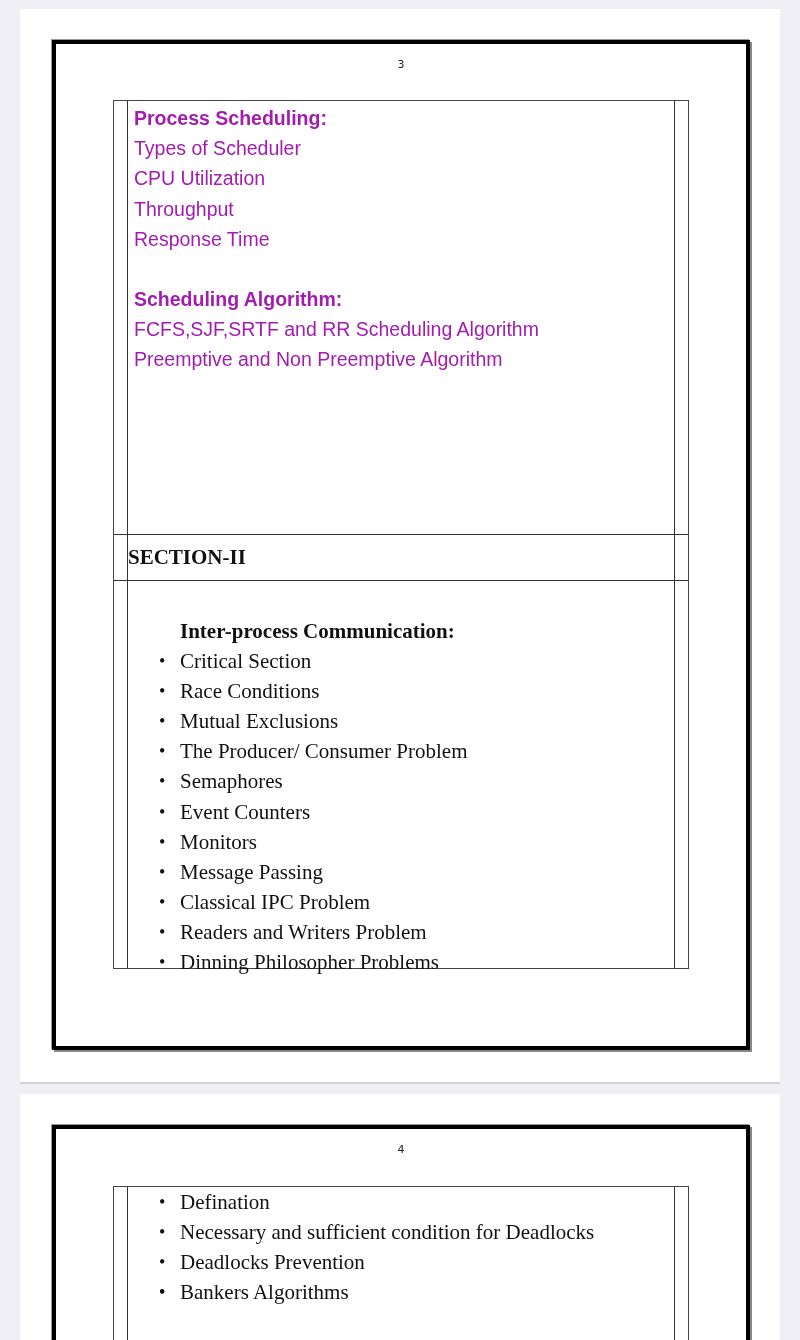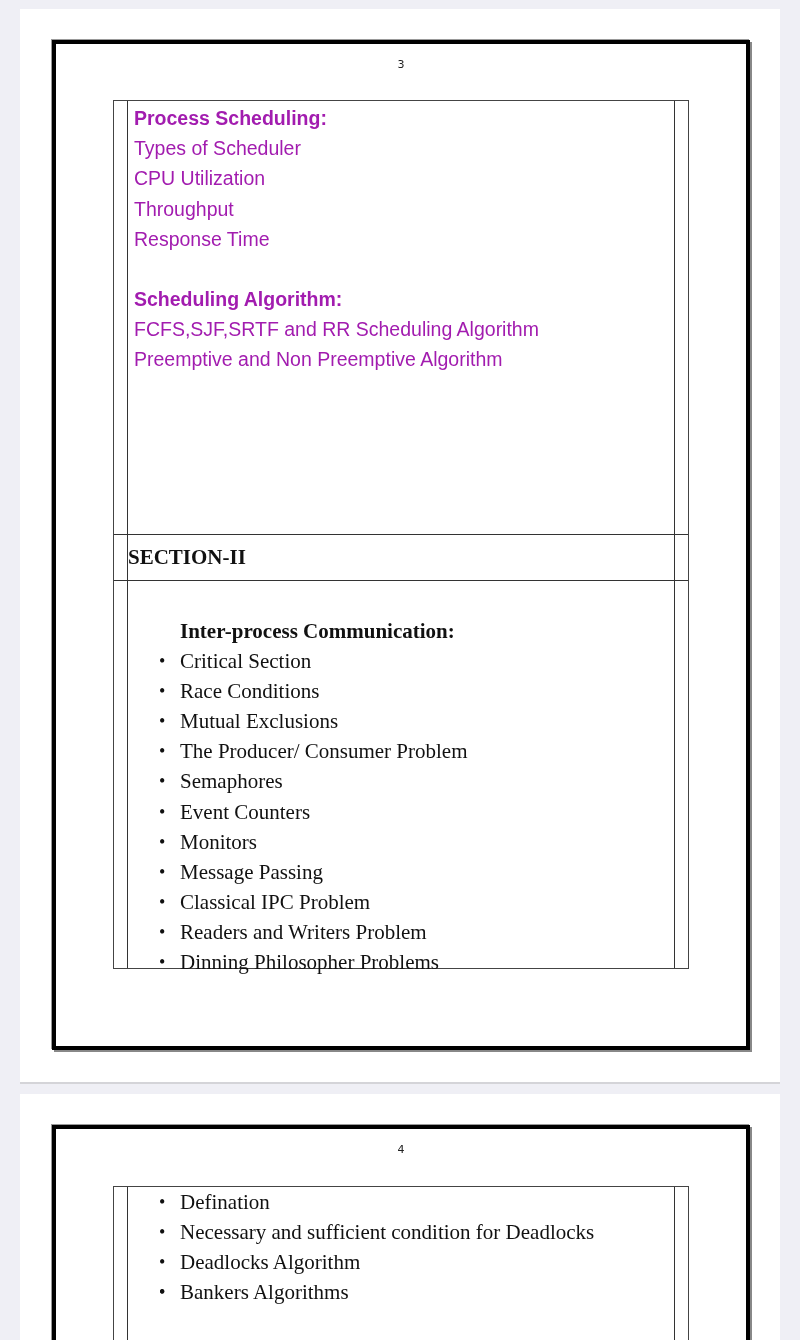--- a/index.html
+++ b/index.html
@@ -81,20 +81,20 @@
 <div class="page page2">
   <div class="frame">
     <div class="pagenum">4</div>
     <div class="tbl">
       <div class="vline vl-left"></div>
       <div class="vline vl-right"></div>
       <div class="cell4">
         <ul class="blist">
           <li><span class="bullet">•</span><span>Defination</span></li>
           <li><span class="bullet">•</span><span>Necessary and sufficient condition for Deadlocks</span></li>
-          <li><span class="bullet">•</span><span>Deadlocks Algorithm</span></li>
+          <li><span class="bullet">•</span><span>Deadlocks Prevention</span></li>
           <li><span class="bullet">•</span></li>
           <li><span class="bullet">•</span><span>Bankers Algorithms</span></li>
         </ul>
       </div>
     </div>
   </div>
 </div>
 
 </body></html>

